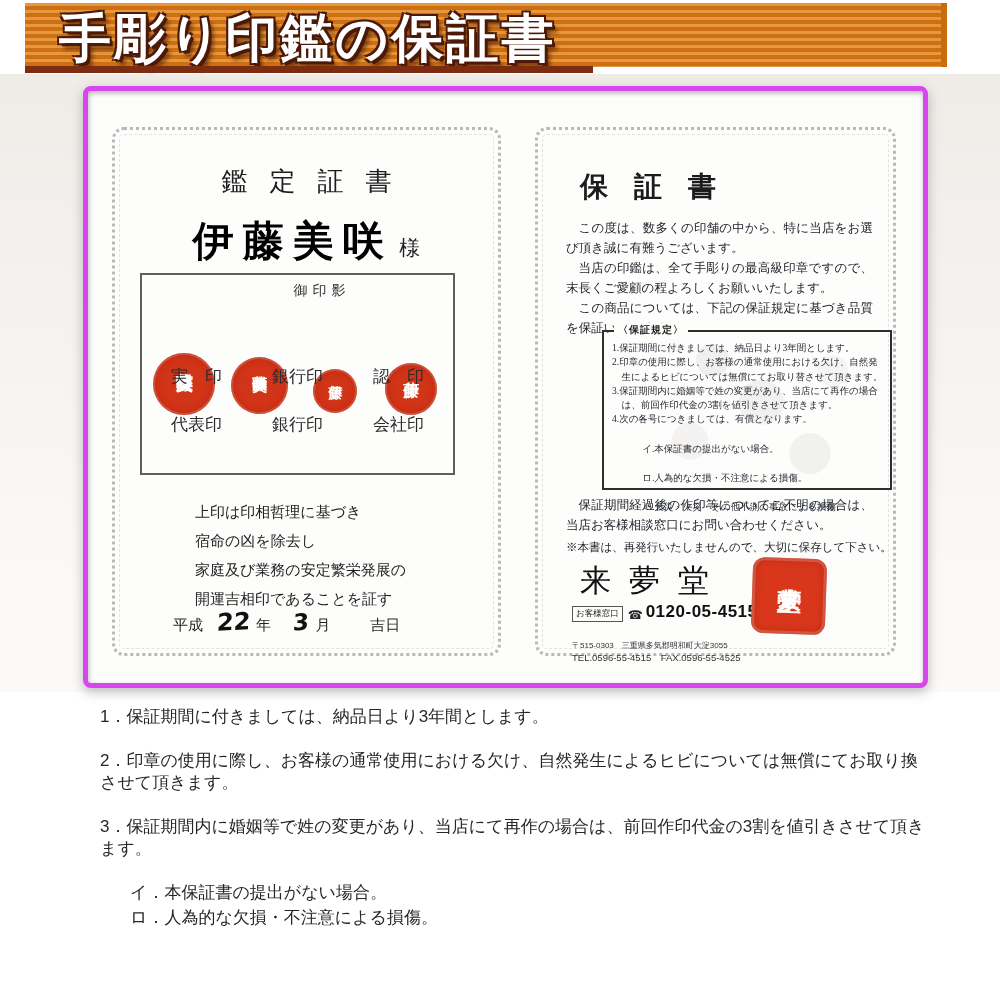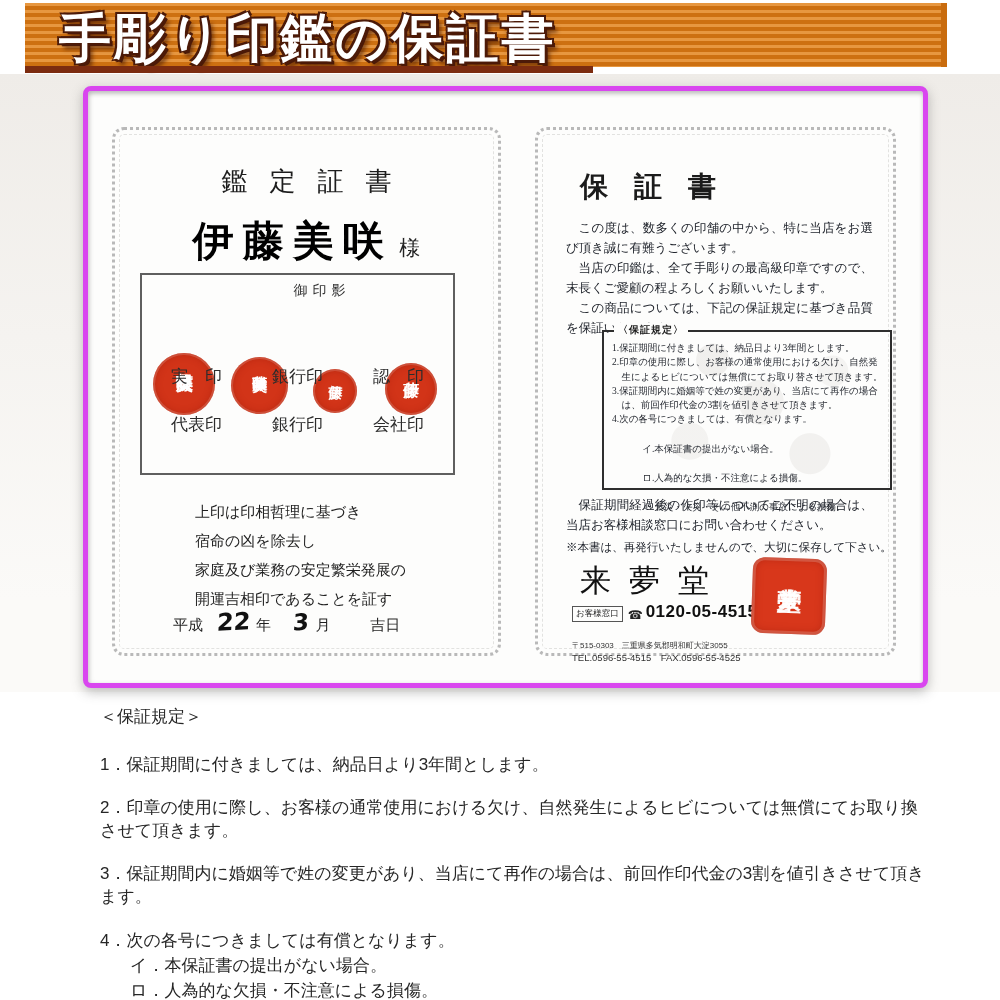--- a/index.html
+++ b/index.html
@@ -222,23 +222,21 @@
         <div class="contact-telfax">TEL.0596-55-4515　FAX.0596-55-4525</div>
       </div>
 
       <div class="c2-seal">
         <span class="c2-seal-text">来夢堂</span>
       </div>
     </div>
   </div>
 
   <div class="terms">
-    <p class="terms-heading">＜保証規定＞</p>
     <p class="terms-item">1．保証期間に付きましては、納品日より3年間とします。</p>
     <p class="terms-item">2．印章の使用に際し、お客様の通常使用における欠け、自然発生によるヒビについては無償にてお取り換させて頂きます。</p>
     <p class="terms-item">3．保証期間内に婚姻等で姓の変更があり、当店にて再作の場合は、前回作印代金の3割を値引きさせて頂きます。</p>
-    <p class="terms-item last">4．次の各号につきましては有償となります。</p>
     <p class="terms-sub">イ．本保証書の提出がない場合。</p>
     <p class="terms-sub">ロ．人為的な欠損・不注意による損傷。</p>
 
   </div>
 
 </div>
 
 </body></html>

